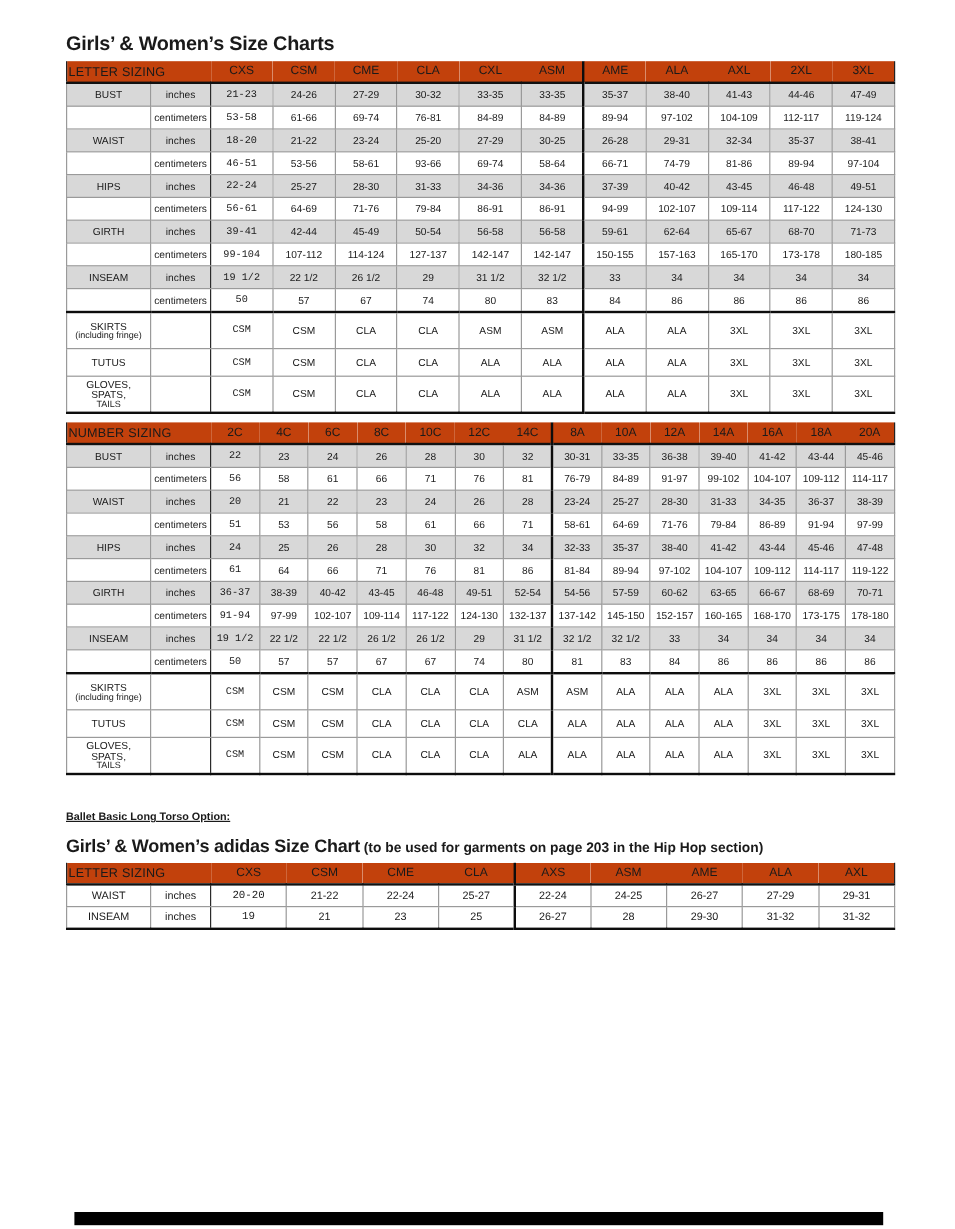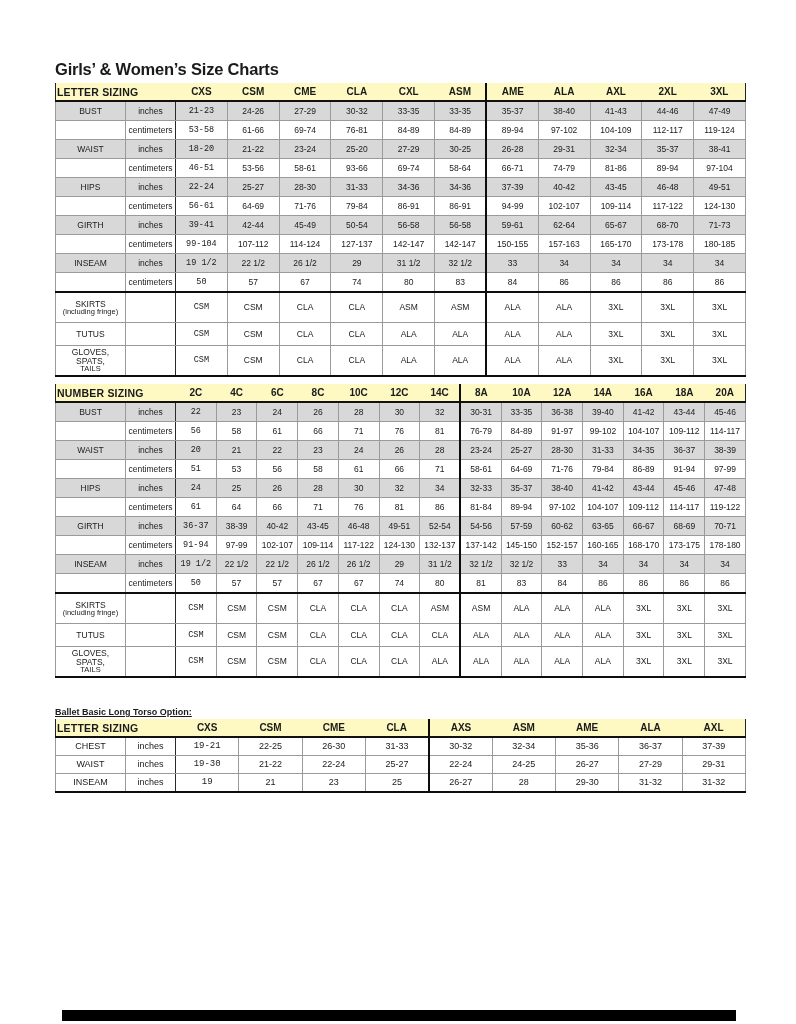--- a/index.html
+++ b/index.html
@@ -1,26 +1,26 @@
 <!DOCTYPE html>
 <html><head>
 <meta charset="utf-8">
 <style>
   html,body{margin:0;padding:0;}
   body{
     width:796px;height:1024px;background:#fff;position:relative;overflow:hidden;
     font-family:"Liberation Sans",sans-serif;color:#1a1a1a;
     -webkit-font-smoothing:antialiased;
   }
-  .content{padding:60px 51px 0 55px;}
+  .content{padding:28px 51px 0 55px;}
   .h1{font-size:16.5px;font-weight:bold;letter-spacing:-0.2px;margin:0 0 4px 0;}
   table{border-collapse:collapse;table-layout:fixed;width:690px;}
   th,td{padding:0 1px;text-align:center;vertical-align:middle;overflow:hidden;}
   
-  tr.hdr th{font-size:10px;font-weight:bold;height:17px;border:none;background:#fef9c3;}
+  tr.hdr th{font-size:10px;font-weight:normal;height:17px;border:none;background:#c2410c;}
   tr.hdr th.hl{text-align:left;font-size:10.5px;letter-spacing:0.2px;}
   tr.hdr{border-bottom:2.5px solid #111;}
   
   tbody td{font-size:8.5px;height:18px;border:1px solid #9a9a9a;line-height:1.05;}
   table.t3 tbody td{font-size:9px;height:17px;}
   tbody tr.shade td{background:#d8d8d8;}
   td.lbl{font-size:8.5px;}
   td.lbl .sub{font-size:7.5px;display:block;margin-top:-1px;}
   td.unit{font-size:8.5px;border-right:1.6px solid #2a2a2a;}
   td.fd{border-left:1.6px solid #2a2a2a;font-family:Liberation Mono, monospace;}
@@ -553,20 +553,23 @@
             <td>3XL</td>
           </tr>
         </tbody>
       </table>
   </div>
 
   <div class="note">
     <span class="nt">Ballet Basic Long Torso Option:</span>
   </div>
 
+  <div class="h3">
+    <span class="main">Girls’ &amp; Women’s adidas Size Chart</span><span class="sub"> (to be used for garments on page 203 in the Hip Hop section)</span>
+  </div>
 
   <div class="tbl-wrap">
     <table class="t3">
         <colgroup>
           <col style="width: 70px;">
           <col style="width: 50px;">
           <col style="width: 63.3333px;">
           <col style="width: 63.3333px;">
           <col style="width: 63.3333px;">
           <col style="width: 63.3333px;">
@@ -585,36 +588,23 @@
             <th>CLA</th>
             <th class="dvl">AXS</th>
             <th>ASM</th>
             <th>AME</th>
             <th>ALA</th>
             <th>AXL</th>
           </tr>
         </thead>
         <tbody>
           <tr>
-            <td class="lbl">CHEST</td>
-            <td class="unit">inches</td>
-            <td class="fd">19-21</td>
-            <td>22-25</td>
-            <td>26-30</td>
-            <td>31-33</td>
-            <td class="dvl">30-32</td>
-            <td>32-34</td>
-            <td>35-36</td>
-            <td>36-37</td>
-            <td>37-39</td>
-          </tr>
-          <tr>
             <td class="lbl">WAIST</td>
             <td class="unit">inches</td>
-            <td class="fd">19-30</td>
+            <td class="fd">20-20</td>
             <td>21-22</td>
             <td>22-24</td>
             <td>25-27</td>
             <td class="dvl">22-24</td>
             <td>24-25</td>
             <td>26-27</td>
             <td>27-29</td>
             <td>29-31</td>
           </tr>
           <tr>

